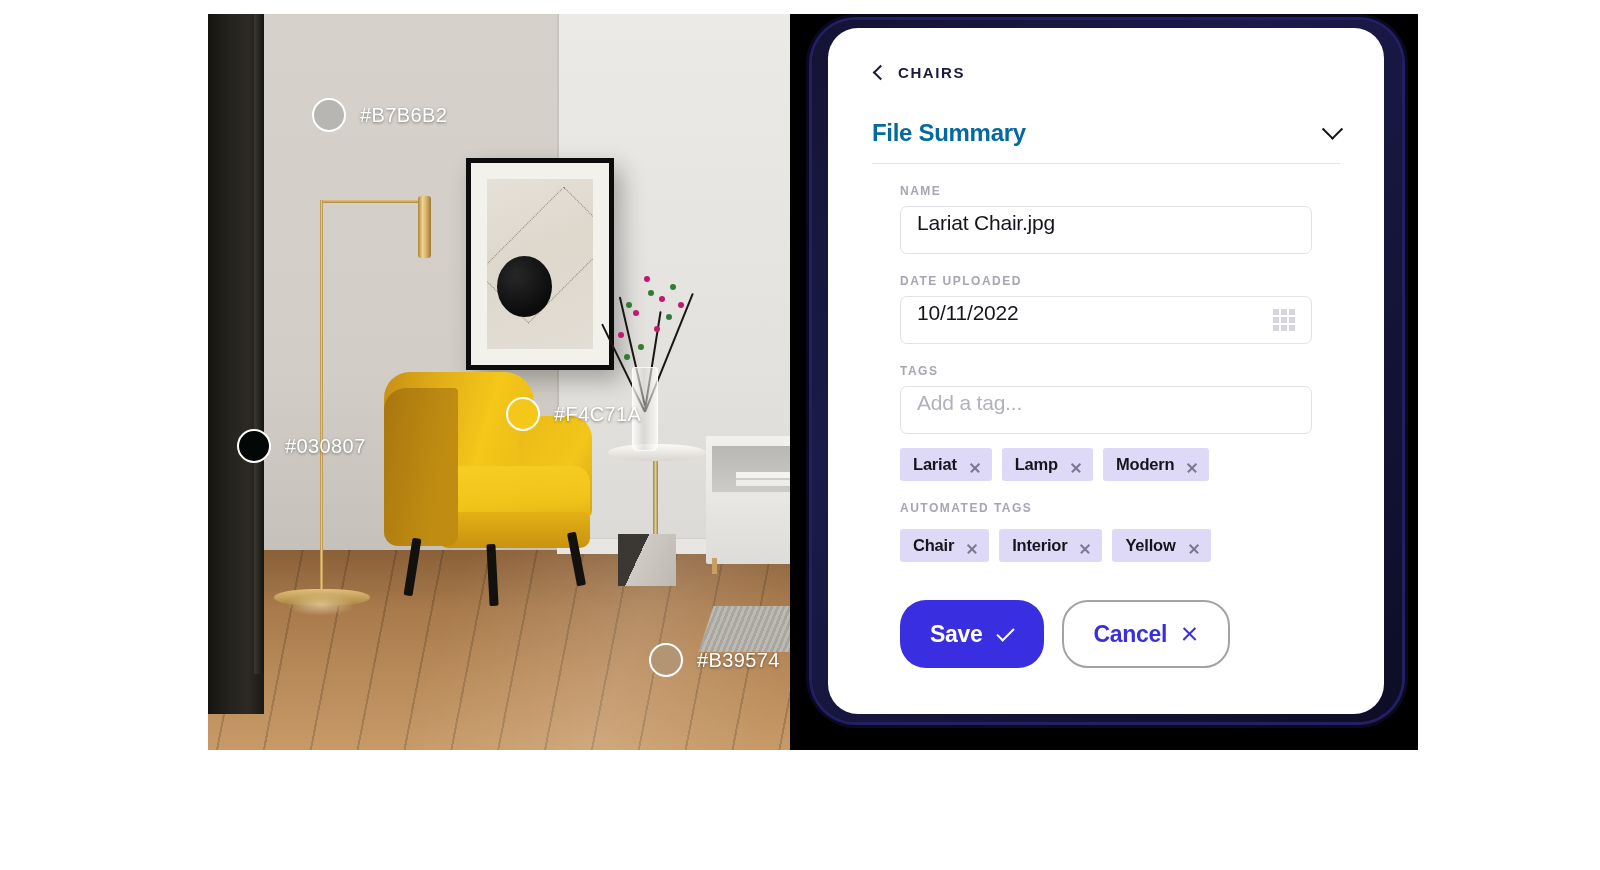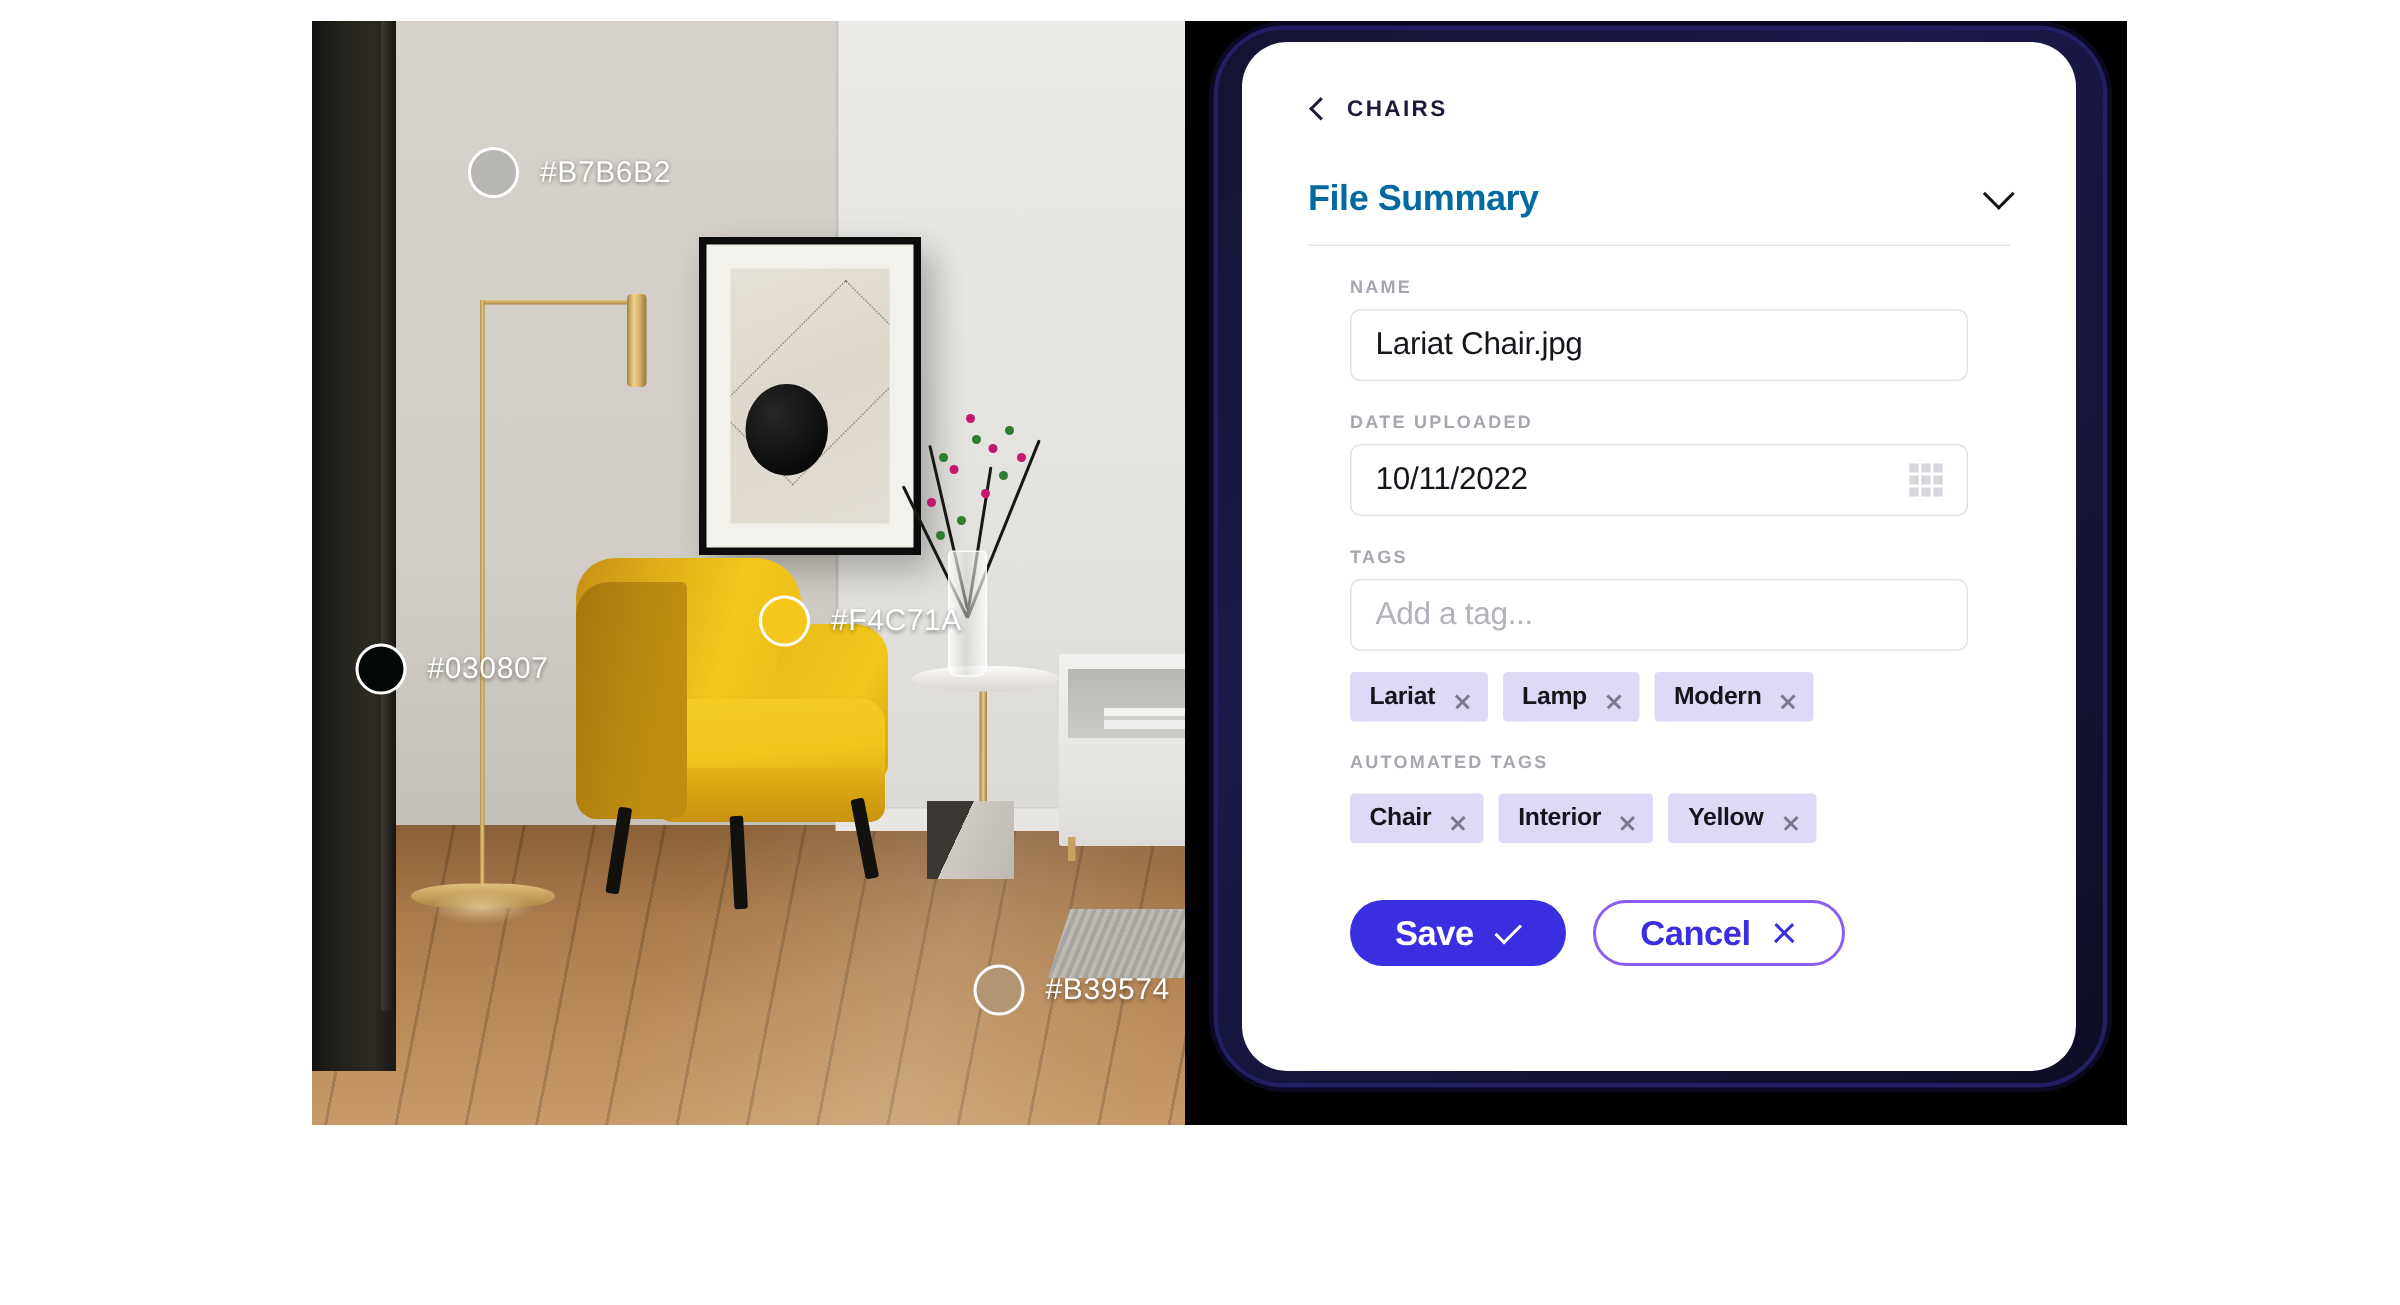--- a/index.html
+++ b/index.html
@@ -180,44 +180,44 @@
     padding: 8px 0 16px 0; cursor:pointer; }
   .section-title { font-size:24px; font-weight:700; color:#0369a1; letter-spacing:-.3px; }
   .chev { width:15px; height:15px; border-right:2.6px solid #121212; border-bottom:2.6px solid #121212; }
   .chev.down { transform: rotate(45deg) translate(-3px,-3px); }
   .chev.up { transform: rotate(-135deg) translate(-3px,-3px); }
 
   .field { padding: 0 28px; }
   .field-label { font-size:12px; letter-spacing:1.5px; color:#a6a6b0; font-weight:600; margin: 20px 0 8px 0; }
   .input {
     width:100%; height:48px; border:1px solid #e1e1e6; border-radius:7px;
-    display:flex; align-items:center; padding: 17px 16px;
+    display:flex; align-items:flex-start; padding: 4px 16px;
     font-size:21px; color:#15151c; background:#fff; letter-spacing:-.2px;
     position:relative;
   }
   .input.placeholder { color:#b2b2bb; }
   .cal-icon { position:absolute; right:16px; top:50%; transform:translateY(-50%);
     display:grid; grid-template-columns: repeat(3,6px); grid-template-rows: repeat(3,6px); gap:2px; }
   .cal-icon i { display:block; width:6px; height:6px; background:#d6d6dc; }
 
   .chips { display:flex; flex-wrap:wrap; gap:10px; margin-top:14px; }
   .chip { display:flex; align-items:flex-end; gap:12px;
     background:#ddd9f7; border-radius:3px; padding: 7px 11px 7px 13px; }
   .chip-text { font-size:16.5px; color:#15151c; font-weight:600; letter-spacing:-.2px; }
   .chip-x { position:relative; width:12px; height:12px; opacity:.55; }
   .chip-x:before, .chip-x:after { content:""; position:absolute; left:0; top:5px;
     width:12px; height:1.6px; background:#2a2a3a; }
   .chip-x:before { transform: rotate(45deg); }
   .chip-x:after { transform: rotate(-45deg); }
 
   .actions { display:flex; gap:18px; padding: 38px 28px 0 28px; }
-  .btn { display:flex; align-items:center; gap:14px; height:44px; border-radius:26px;
+  .btn { display:flex; align-items:center; gap:14px; height:68px; border-radius:26px;
     padding: 0 30px; font-size:23px; font-weight:700; letter-spacing:-.3px; cursor:pointer; }
   .btn-save { background:#3a2fe0; color:#fff; }
-  .btn-cancel { background:#fff; color:#3a2fe0; border:2px solid #8b5cf6; }
+  .btn-cancel { background:#fff; color:#3a2fe0; border:2px solid #a3a3a3; }
   .tick { width:17px; height:9px; border-left:2.6px solid #fff; border-bottom:2.6px solid #fff;
     transform: rotate(-45deg); margin-bottom:4px; }
   .xmark { position:relative; width:17px; height:17px; }
   .xmark:before, .xmark:after { content:""; position:absolute; left:0; top:7px;
     width:17px; height:2.4px; background:#3a2fe0; }
   .xmark:before { transform: rotate(45deg); }
   .xmark:after { transform: rotate(-45deg); }
 </style>
 </head>
 <body>

